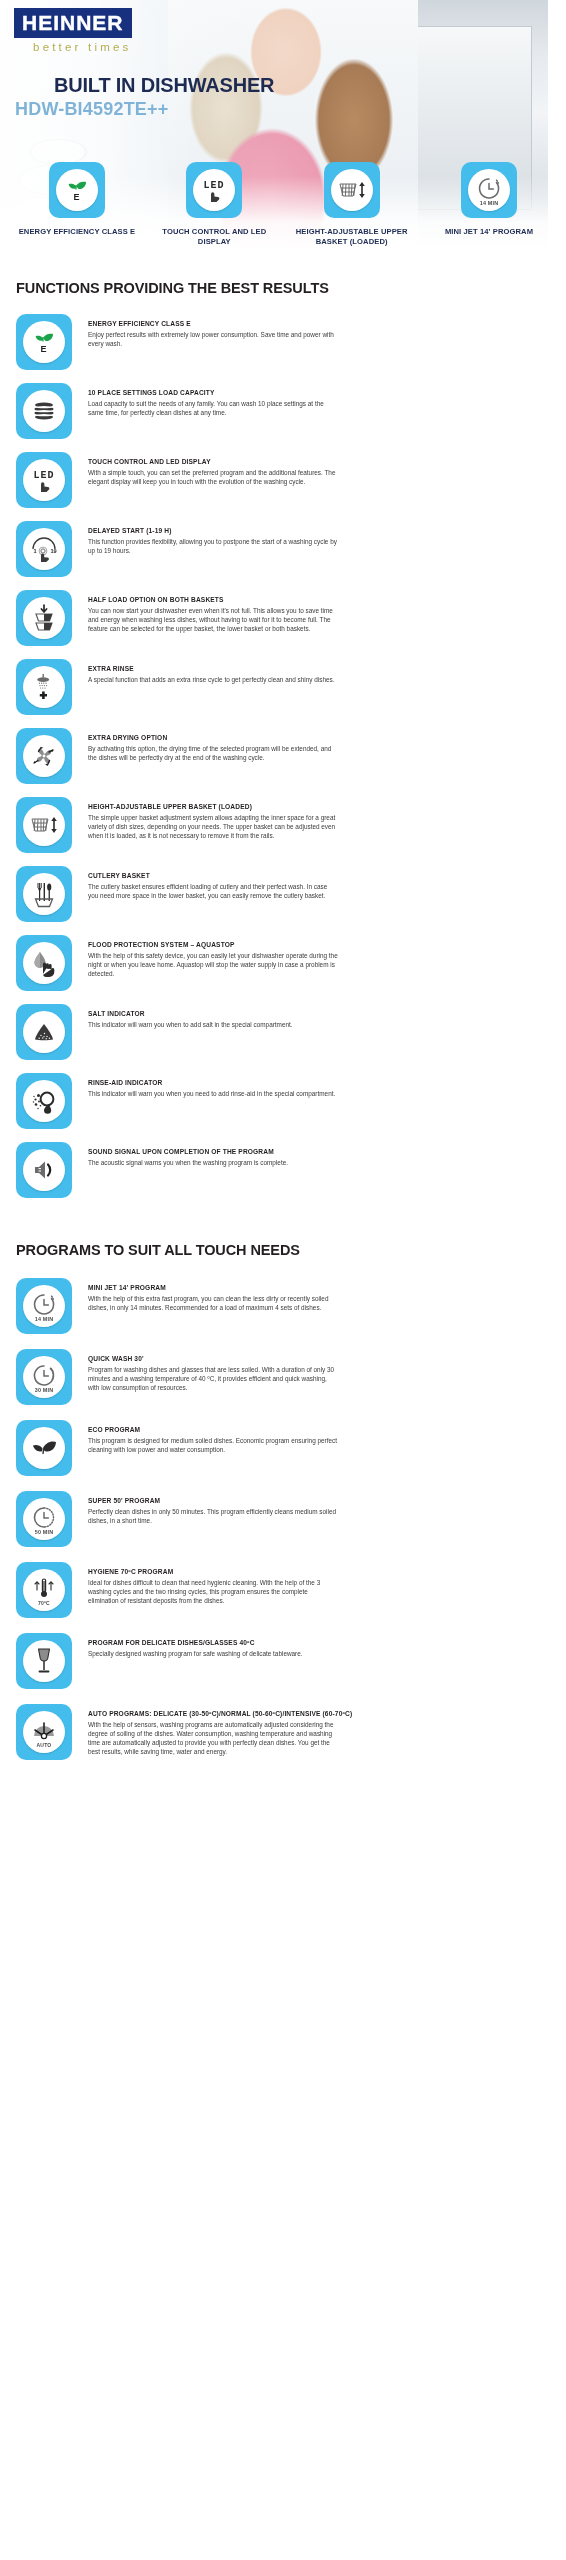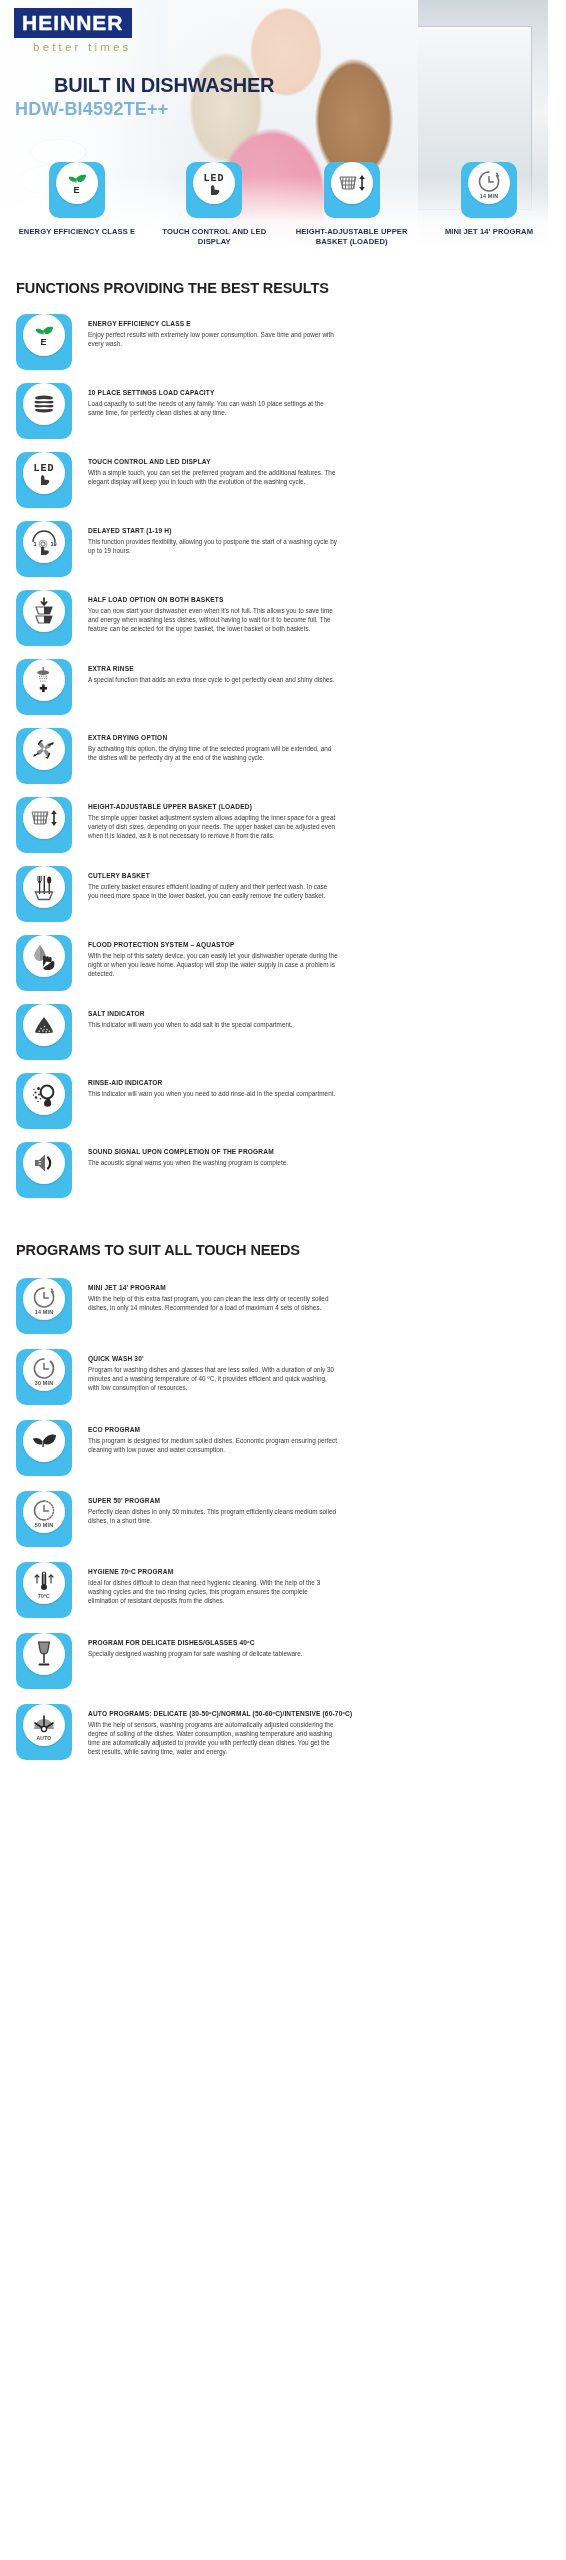--- a/index.html
+++ b/index.html
@@ -103,21 +103,21 @@
   .topicon .tile { margin: 0 auto; }
   .topicon .cap {
     margin-top: 9px; font-size: 7.6px; font-weight: 800; color: #1d2a52;
     line-height: 1.32; letter-spacing: .1px;
   }
 
   
   .tile {
     width: 56px; height: 56px; border-radius: 10px;
     background: #44bdec;
-    display: flex; justify-content: center;
+    display: flex; align-items: center; justify-content: center;
     flex: 0 0 56px;
   }
   .tile .disc {
     width: 42px; height: 42px; border-radius: 50%;
     background: radial-gradient(circle at 50% 42%, #ffffff 0%, #ffffff 72%, #f0f0ef 100%);
     box-shadow: 0 1px 2px rgba(0,0,0,.14);
     display: flex; align-items: center; justify-content: center;
     position: relative;
   }
   .tile svg { display: block; }

